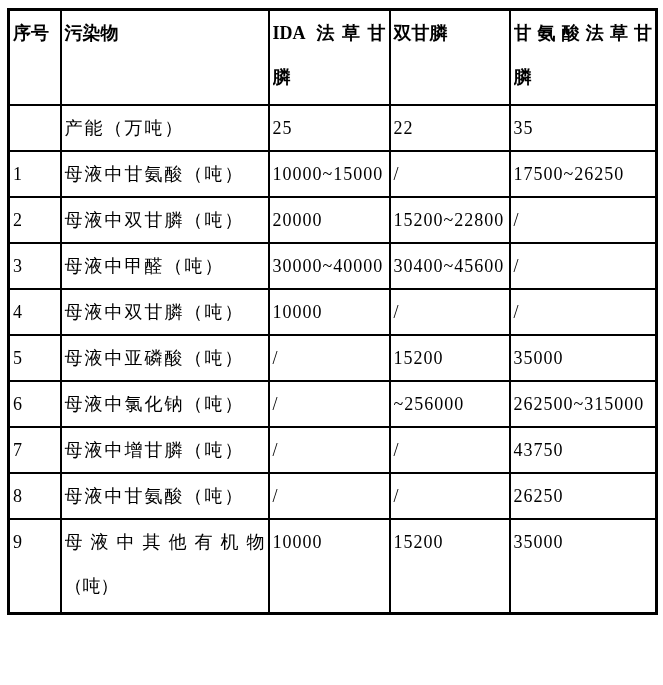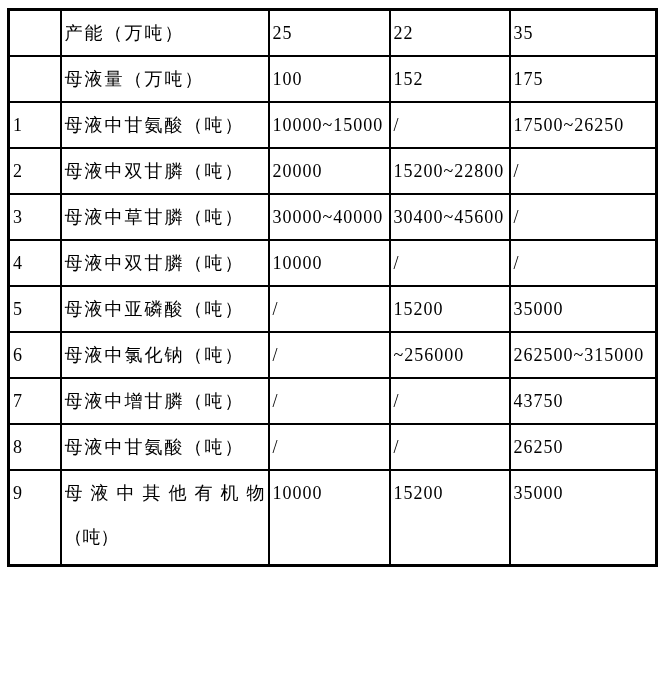--- a/index.html
+++ b/index.html
@@ -56,56 +56,62 @@
 <table class="doc-table">
   <colgroup>
     <col class="c1">
       <col class="c2">
       <col class="c3">
       <col class="c4">
       <col class="c5">
   </colgroup>
 
   <tbody>
+      <tr class="tall">
+    <th>序号</th>
+    <th>污染物</th>
+    <th>
+      <span class="spread">IDA 法草甘</span>
+      <span class="ln">膦</span>
+    </th>
+    <th>双甘膦</th>
+    <th>
+      <span class="spread">甘氨酸法草甘</span>
+      <span class="ln">膦</span>
+    </th>
+  </tr>
 
   <tr>
     <td></td>
     <td class="label-cell">产能（万吨）</td>
     <td class="num-cell">25</td>
     <td class="num-cell">22</td>
     <td class="num-cell">35</td>
   </tr>
 
-  <tr>
-    <td></td>
-    <td class="label-cell">母液量（万吨）</td>
-    <td class="num-cell">100</td>
-    <td class="num-cell">152</td>
-    <td class="num-cell">175</td>
-  </tr>
 
   <tr>
     <td>1</td>
     <td class="label-cell">母液中甘氨酸（吨）</td>
     <td class="num-cell">10000~15000</td>
     <td class="num-cell">/</td>
     <td class="num-cell">17500~26250</td>
   </tr>
 
   <tr>
     <td>2</td>
     <td class="label-cell">母液中双甘膦（吨）</td>
     <td class="num-cell">20000</td>
     <td class="num-cell">15200~22800</td>
     <td class="num-cell">/</td>
   </tr>
 
   <tr>
     <td>3</td>
-    <td class="label-cell">母液中草甘膦（吨）</td>
+    <td class="label-cell">母液中甲醛（吨）</td>
     <td class="num-cell">30000~40000</td>
     <td class="num-cell">30400~45600</td>
     <td class="num-cell">/</td>
   </tr>
 
   <tr>
     <td>4</td>
     <td class="label-cell">母液中双甘膦（吨）</td>
     <td class="num-cell">10000</td>
     <td class="num-cell">/</td>

